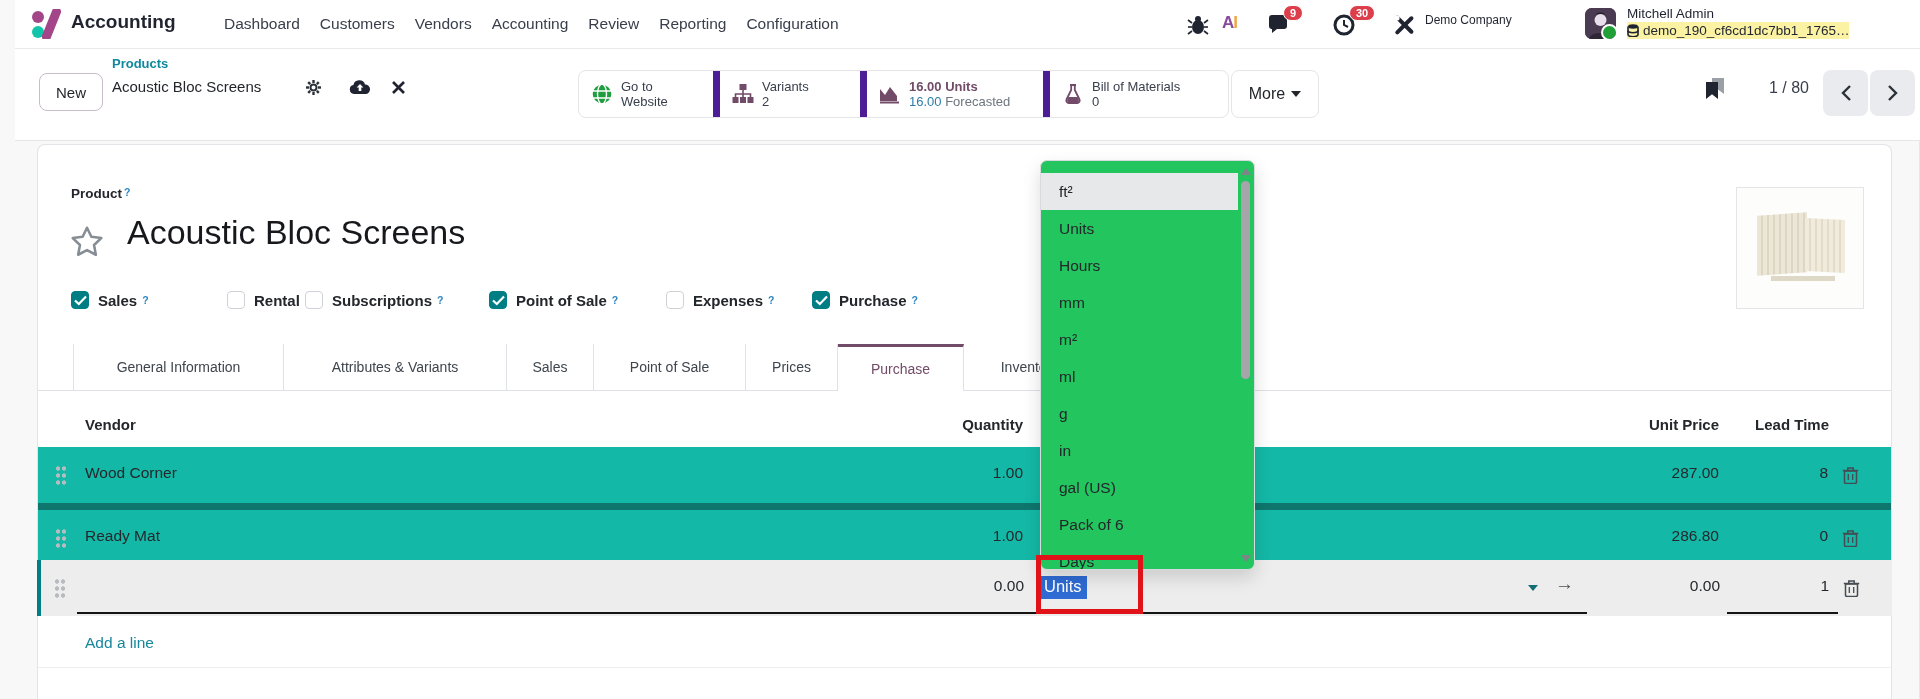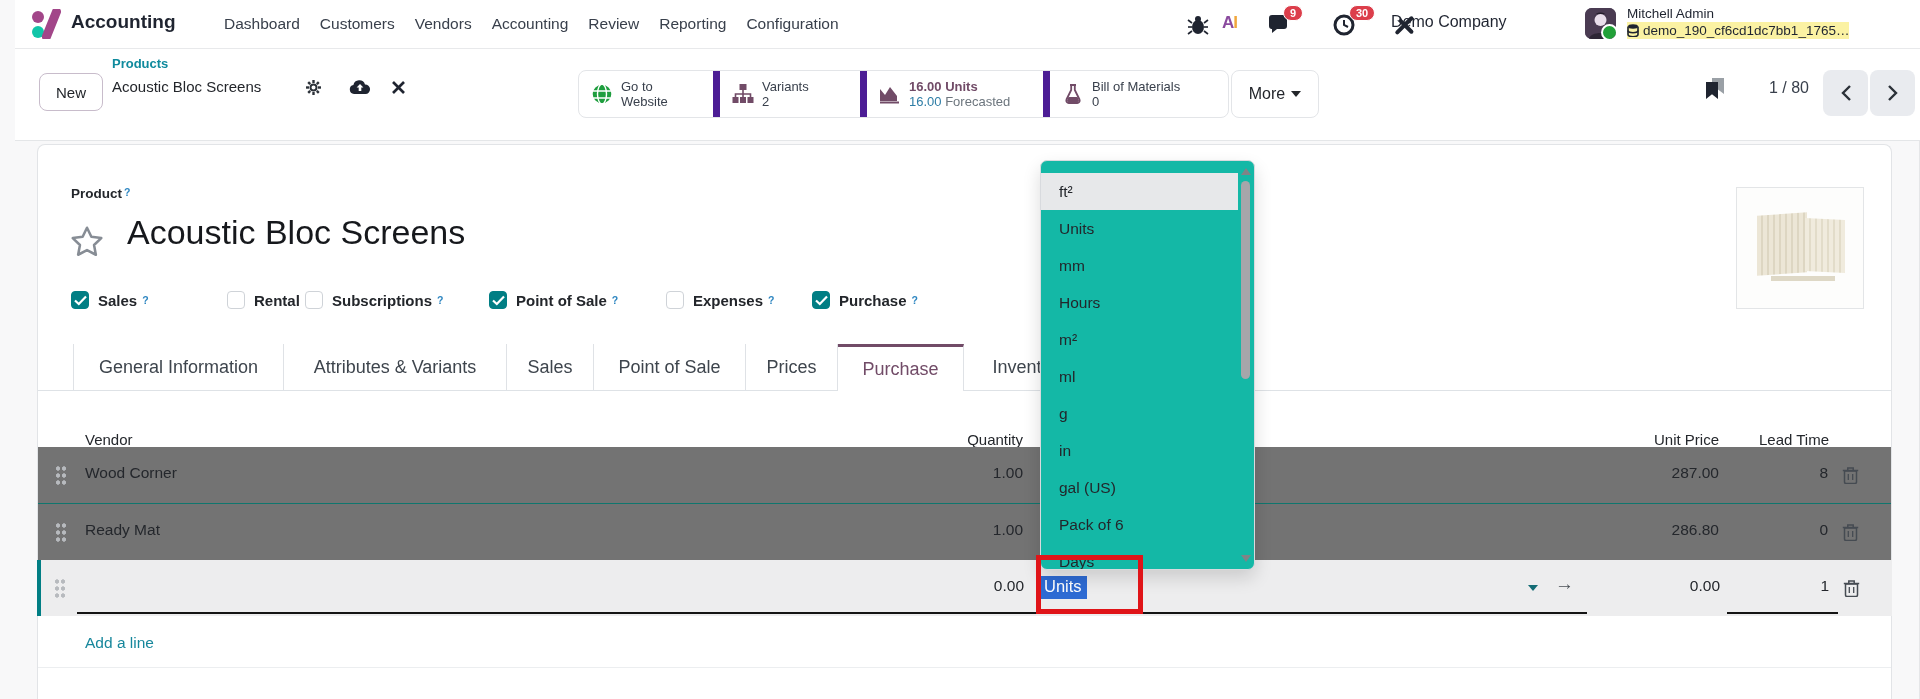--- a/index.html
+++ b/index.html
@@ -8,21 +8,21 @@
   .abs{position:absolute;}
   
   .topnav{position:absolute;left:0;top:0;width:1920px;height:48px;background:#fff;border-bottom:1px solid #e8e9eb;z-index:20;}
   .appname{position:absolute;left:56px;top:11px;font-size:19px;font-weight:700;color:#1f2430;}
   .menu{position:absolute;left:209px;top:0;height:48px;display:flex;align-items:center;gap:20px;}
   .menu span{font-size:15.5px;color:#39404c;cursor:pointer;white-space:nowrap;}
   .navico{position:absolute;top:14px;width:22px;height:22px;color:#1f2430;}
   .badge{position:absolute;background:#dc3e4b;color:#fff;font-size:11px;font-weight:700;border-radius:10px;padding:1px 6px;border:1.5px solid #fff;z-index:2;}
   .ai{font-size:17px;font-weight:800;letter-spacing:-1px;}
   .ai b{color:#8a4a9e;}  .ai i{color:#f0a63c;font-style:normal;}
-  .company{position:absolute;left:1376px;top:13px;font-size:16px;color:#1f2430;}
+  .company{position:absolute;left:1410px;top:13px;font-size:12px;color:#1f2430;}
   .avatar{position:absolute;left:1570px;top:8px;width:31px;height:31px;border-radius:7px;background:#463a50;overflow:hidden;}
   .avatar .dot{position:absolute;right:-2px;bottom:-2px;width:13px;height:13px;border-radius:50%;background:#21a038;border:2px solid #fff;}
   .userblock{position:absolute;left:1612px;top:5px;width:290px;}
   .username{font-size:13.5px;color:#1f2430;line-height:17px;}
   .dbpill{display:inline-flex;align-items:center;gap:4px;background:#fbf2a3;font-size:13.5px;color:#1f2430;padding:1px 0;max-width:282px;white-space:nowrap;overflow:hidden;}
   
   .controlbar{position:absolute;left:0;top:48px;width:1920px;height:92px;background:#fff;border-bottom:1px solid #e4e6e8;z-index:15;}
   .btn-new{position:absolute;left:24px;top:25px;width:64px;height:38px;background:#fff;border:1px solid #c8bccb;border-radius:8px;font-size:15px;color:#23262b;display:flex;align-items:center;justify-content:center;cursor:pointer;}
   .bc-parent{position:absolute;left:97px;top:8px;font-size:13px;font-weight:700;color:#0f8a9d;cursor:pointer;}
   .bc-current{position:absolute;left:97px;top:30px;font-size:15px;color:#23262b;}
@@ -46,47 +46,47 @@
   .cbrow{position:absolute;left:0;top:291px;height:24px;width:1000px;z-index:2;}
   .cbgroup{position:absolute;display:flex;align-items:center;gap:9px;}
   .cbox{width:18px;height:18px;border-radius:4px;border:1px solid #cfd3d8;background:#fff;box-sizing:border-box;cursor:pointer;position:relative;}
   .checked .cbox{background:#017e84;border-color:#017e84;}
   .cbox svg{position:absolute;left:2px;top:3px;display:none;}
   .checked .cbox svg{display:block;}
   .cblabel{font-size:15px;font-weight:600;color:#23262b;}
   
   .tabs{position:absolute;left:23px;top:344px;width:1853px;height:47px;z-index:2;}
   .tabline{position:absolute;left:0;top:46px;width:1853px;height:1px;background:#dee2e6;}
-  .tab{position:absolute;top:0;height:46px;box-sizing:border-box;display:flex;align-items:center;justify-content:center;font-size:18px;color:#3e454d;border-right:1px solid #dfe2e6;cursor:pointer;background:#fff;}
+  .tab{position:absolute;top:0;height:46px;box-sizing:border-box;display:flex;align-items:center;justify-content:center;font-size:14px;color:#3e454d;border-right:1px solid #dfe2e6;cursor:pointer;background:#fff;}
   .tab.first{border-left:1px solid #dfe2e6;}
   .tab.active{height:47px;border-top:3px solid #714b67;color:#714b67;z-index:3;}
   
   .thead{position:absolute;left:23px;top:407px;width:1853px;height:40px;border-bottom:1px solid #d4d7db;z-index:2;background:#fff;}
-  .th{position:absolute;top:24px;font-size:15px;font-weight:400;color:#24272c;}
+  .th{position:absolute;top:9px;font-size:15px;font-weight:700;color:#24272c;}
   .num{text-align:right;}
   .vrows{position:absolute;left:23px;top:447px;width:1853px;z-index:2;}
-  .vrow{position:relative;height:56px;border-bottom:1px solid #0f766e;background:#737373;text-decoration:underline;}
+  .vrow{position:relative;height:56px;border-bottom:7px solid #0f766e;background:#14b8a6;text-decoration:underline;}
   .cell{position:absolute;top:17px;font-size:15.5px;color:#24272c;}
   .handle{position:absolute;left:17px;top:18px;width:12px;height:21px;background-image:radial-gradient(#b7babe 1.7px,transparent 2px);background-size:6px 7px;cursor:grab;}
   .trash{position:absolute;right:32px;top:19px;width:17px;height:18px;color:#454b52;cursor:pointer;}
   .editrow{position:absolute;left:22px;top:560px;width:1855px;height:56px;background:#ededee;z-index:2;}
   .editrow .teal{position:absolute;left:0;top:0;width:4px;height:56px;background:#017e84;}
   .uline{position:absolute;top:52px;height:2px;background:#141414;}
   .caret{position:absolute;left:1491px;top:25px;width:0;height:0;border-left:5px solid transparent;border-right:5px solid transparent;border-top:6px solid #146c75;cursor:pointer;}
   .goarrow{position:absolute;left:1518px;top:13px;font-size:19px;color:#4a5056;cursor:pointer;}
   .uomchip{position:absolute;left:1004px;top:16px;background:#2e6bd3;color:#fff;font-size:16.5px;padding:1px 5px 3px 3px;cursor:text;}
   .addline{position:absolute;left:70px;top:634px;font-size:15.5px;color:#17879c;z-index:2;cursor:pointer;}
   .divider{position:absolute;left:23px;top:667px;width:1853px;height:1px;background:#eceef0;z-index:2;}
   
   .pimg{position:absolute;left:1721px;top:187px;width:126px;height:120px;border:1px solid #e3e5e7;background:#fdfdfc;z-index:2;overflow:hidden;}
   .panelA{position:absolute;left:20px;top:26px;width:50px;height:60px;background:repeating-linear-gradient(90deg,#ece6d6 0 4px,#ddd6c2 4px 6px);transform:skewY(-4deg);}
   .panelB{position:absolute;left:68px;top:31px;width:40px;height:53px;background:repeating-linear-gradient(90deg,#f0ebdd 0 4px,#e2dcc9 4px 6px);transform:skewY(3deg);}
   .legs{position:absolute;left:34px;top:88px;width:64px;height:5px;background:#ded8c6;}
   
-  .dropdown{position:absolute;left:1025px;top:160px;width:215px;height:410px;background:#14b8a6;border:1px solid #d8dade;border-radius:7px;box-shadow:0 8px 18px rgba(0,0,0,.14);z-index:50;overflow:hidden;box-sizing:border-box;}
+  .dropdown{position:absolute;left:1025px;top:160px;width:215px;height:410px;background:#22c55e;border:1px solid #d8dade;border-radius:7px;box-shadow:0 8px 18px rgba(0,0,0,.14);z-index:50;overflow:hidden;box-sizing:border-box;}
   .ddlist{position:absolute;left:0;top:12px;width:100%;}
   .dditem{height:37px;line-height:37px;padding-left:18px;font-size:15.5px;color:#23262b;width:calc(100% - 16px);box-sizing:border-box;cursor:pointer;}
   .dditem.highlight{background:#e7e8ea;}
   .ddscroll{position:absolute;right:1px;top:2px;width:14px;height:404px;}
   .ddthumb{position:absolute;left:2px;top:18px;width:9px;height:198px;background:#a6a6aa;border-radius:5px;cursor:pointer;}
   .tri-up{width:0;height:0;border-left:5px solid transparent;border-right:5px solid transparent;border-bottom:7px solid #808387;position:absolute;left:2px;top:5px;cursor:pointer;}
   .tri-dn{width:0;height:0;border-left:5px solid transparent;border-right:5px solid transparent;border-top:7px solid #808387;position:absolute;left:2px;bottom:5px;cursor:pointer;}
   
   .redbox{position:absolute;left:1021px;top:555px;width:107px;height:59px;border:5px solid #e01418;z-index:60;box-sizing:border-box;}
   
@@ -390,22 +390,22 @@
     <div class="panelA"></div>
     <div class="panelB"></div>
     <div class="legs"></div>
   </div>
 
   <div class="dropdown">
     <div class="ddlist">
 
     <div class="dditem highlight">ft²</div>
         <div class="dditem">Units</div>
+        <div class="dditem">Hours</div>
         <div class="dditem">mm</div>
-        <div class="dditem">Hours</div>
         <div class="dditem">m²</div>
         <div class="dditem">ml</div>
         <div class="dditem">g</div>
         <div class="dditem">in</div>
         <div class="dditem">gal (US)</div>
         <div class="dditem">Pack of 6</div>
         <div class="dditem">Days</div>
       </div>
     <div class="ddscroll">
       <div class="tri-up"></div>

